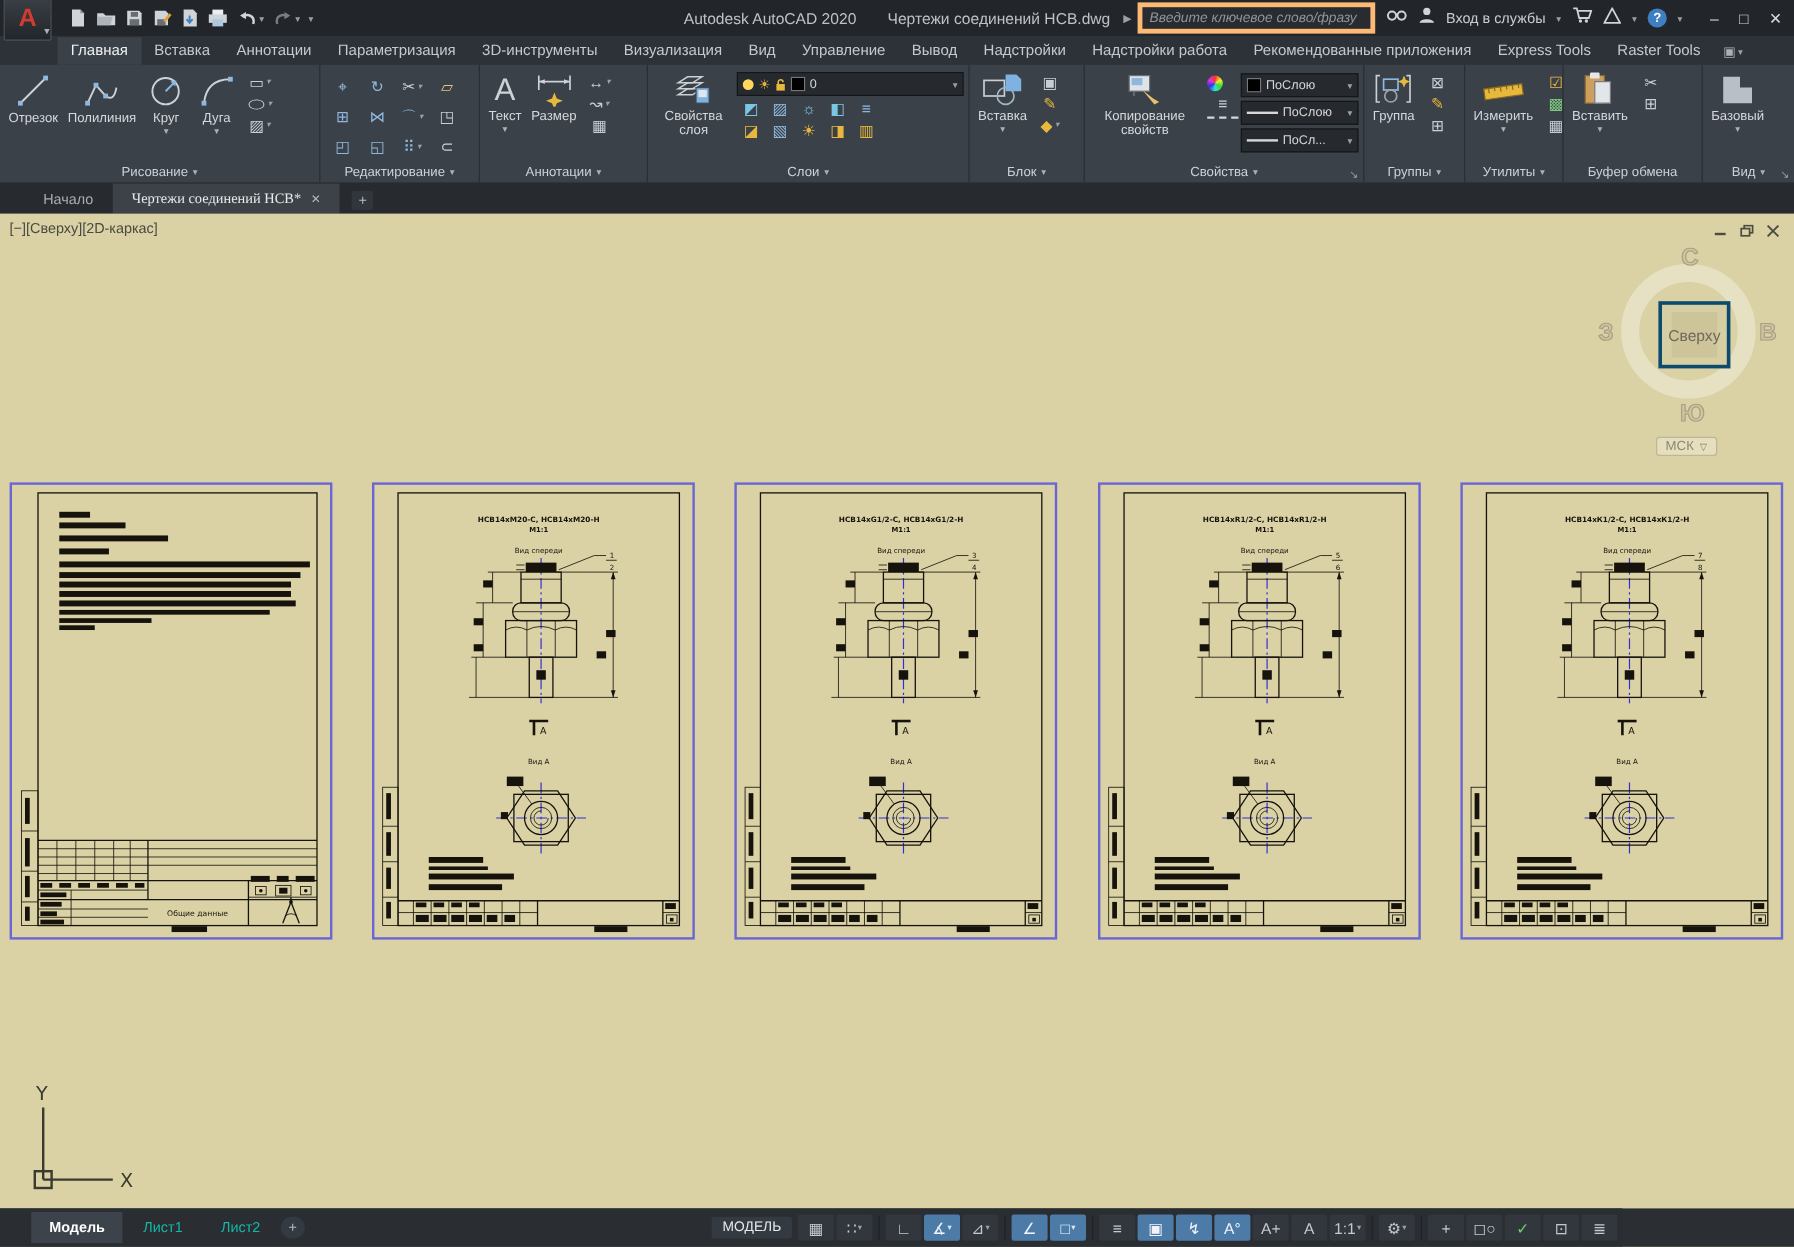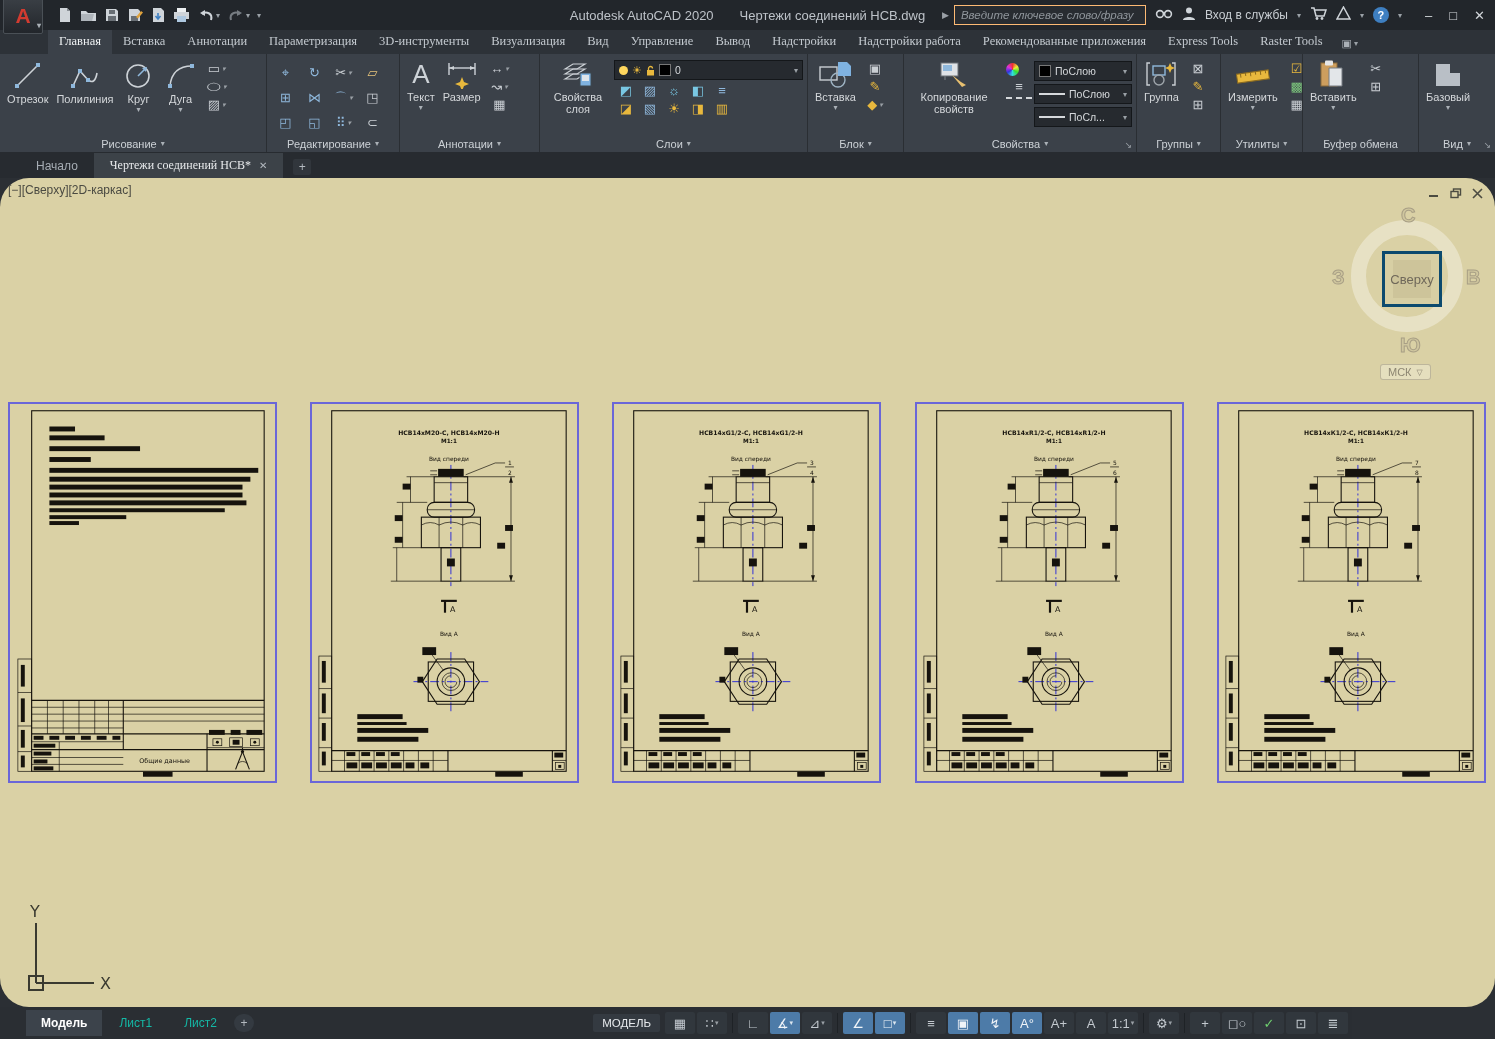--- a/index.html
+++ b/index.html
@@ -14,30 +14,30 @@
              color:#d23b30;font-weight:bold;font-size:21px;position:relative;z-index:50;}
   #acad-logo .dd{color:#aab0b6;font-size:8px;position:absolute;right:1px;bottom:3px;}
   .qat{display:flex;align-items:center;gap:7px;margin-left:10px;}
   .qbtn{display:flex;align-items:center;gap:1px;cursor:default;}
   .qdd{font-size:8px;color:#9aa0a6;}
   #title-center{position:absolute;left:0;right:0;top:0;height:30px;display:flex;gap:26px;
                 align-items:center;justify-content:center;color:#bdc2c8;font-size:13px;pointer-events:none;}
   #tb-right{margin-left:auto;display:flex;align-items:center;gap:9px;padding-right:10px;}
   #search-wrap{display:flex;align-items:center;gap:5px;}
   #search-collapse{color:#9aa0a6;font-size:9px;}
-  #search-input{width:178px;height:18px;background:#282c31;border:1px solid #fdba74;color:#c9ced3;
+  #search-input{width:178px;height:18px;background:#282c31;border:4px solid #fdba74;color:#c9ced3;
                 font-style:italic;font-size:11.5px;padding:0 6px;outline:none;}
   #search-input::placeholder{color:#8f959b;font-style:italic;}
   .tbtxt{font-size:12px;color:#c9ced3;white-space:nowrap;}
   .winbtns{display:flex;gap:17px;margin-left:14px;color:#d4d8dc;font-size:13px;}
   .winbtns span{cursor:default;}
   
   #tabrow{position:absolute;left:0;top:30px;width:1495px;height:24px;background:#2d3238;
           display:flex;align-items:flex-end;padding-left:48px;box-sizing:border-box;}
-  .rtab{padding:4px 11px 5px;font-size:12.5px;color:#c3c9cf;white-space:nowrap;cursor:default;font-family:Liberation Serif, serif;}
+  .rtab{padding:4px 11px 5px;font-size:12.5px;color:#c3c9cf;white-space:nowrap;cursor:default;}
   .rtab.active{background:#3b4149;color:#eef1f3;}
   #tabrow-extra{display:flex;align-items:center;gap:2px;margin-left:8px;padding-bottom:4px;
                 color:#aab0b6;font-size:11px;}
   
   #ribbon{position:absolute;left:0;top:54px;width:1495px;height:98px;background:#3b4149;
           display:flex;z-index:30;}
   .panel{height:98px;border-right:1px solid #2a2e33;box-sizing:border-box;position:relative;flex:0 0 auto;}
   .pbody{height:80px;display:flex;align-items:flex-start;padding:3px 4px 0;box-sizing:border-box;gap:2px;}
   .plabel{position:absolute;bottom:1px;left:0;right:0;height:15px;font-size:11px;color:#ccd1d6;
           display:flex;align-items:center;justify-content:center;gap:4px;}
@@ -65,21 +65,21 @@
   .ltdash{width:26px;height:0;border-top:2px dashed #d5d8db;}
   
   #filetabs{position:absolute;left:0;top:152px;width:1495px;height:26px;background:#272b30;
             display:flex;align-items:flex-end;padding-left:20px;box-sizing:border-box;}
   .ftab{padding:5px 16px;font-size:12px;color:#a6adb4;display:flex;gap:8px;align-items:center;}
   .ftab.active{background:#3c4248;color:#e8eaec;font-family:Liberation Serif, serif;}
   .ftab .x{font-size:10px;color:#b4bac0;}
   #ftab-add{margin-left:10px;margin-bottom:3px;width:18px;height:16px;background:#31363c;color:#b4bac0;
             font-size:12px;display:flex;align-items:center;justify-content:center;border-radius:2px;}
   
-  #canvas{position:absolute;left:0;top:178px;width:1495px;height:829px;background:#dad1a5;overflow:hidden;border-radius:29px;}
+  #canvas{position:absolute;left:0;top:178px;width:1495px;height:829px;background:#dad1a5;overflow:hidden;}
   #vp-label{position:absolute;left:8px;top:5px;font-size:12px;color:#4a4a42;}
   #vp-controls{position:absolute;right:12px;top:7px;display:flex;gap:10px;align-items:center;}
   
   #viewcube{position:absolute;left:1338px;top:20px;width:140px;height:185px;}
   #vc-ring{position:absolute;left:13px;top:22px;width:112px;height:112px;border-radius:50%;
            border:15px solid rgba(250,248,238,0.42);box-sizing:border-box;}
   #vc-face{position:absolute;left:44px;top:53px;width:54px;height:50px;background:#d7cfa4;
            border:3px solid #0c4a6e;display:flex;align-items:center;justify-content:center;}
   #vc-face .inner{position:absolute;left:8px;top:6px;right:8px;bottom:6px;background:#cdc49a;}
   #vc-face span{position:relative;font-size:13px;color:#6f685a;}

